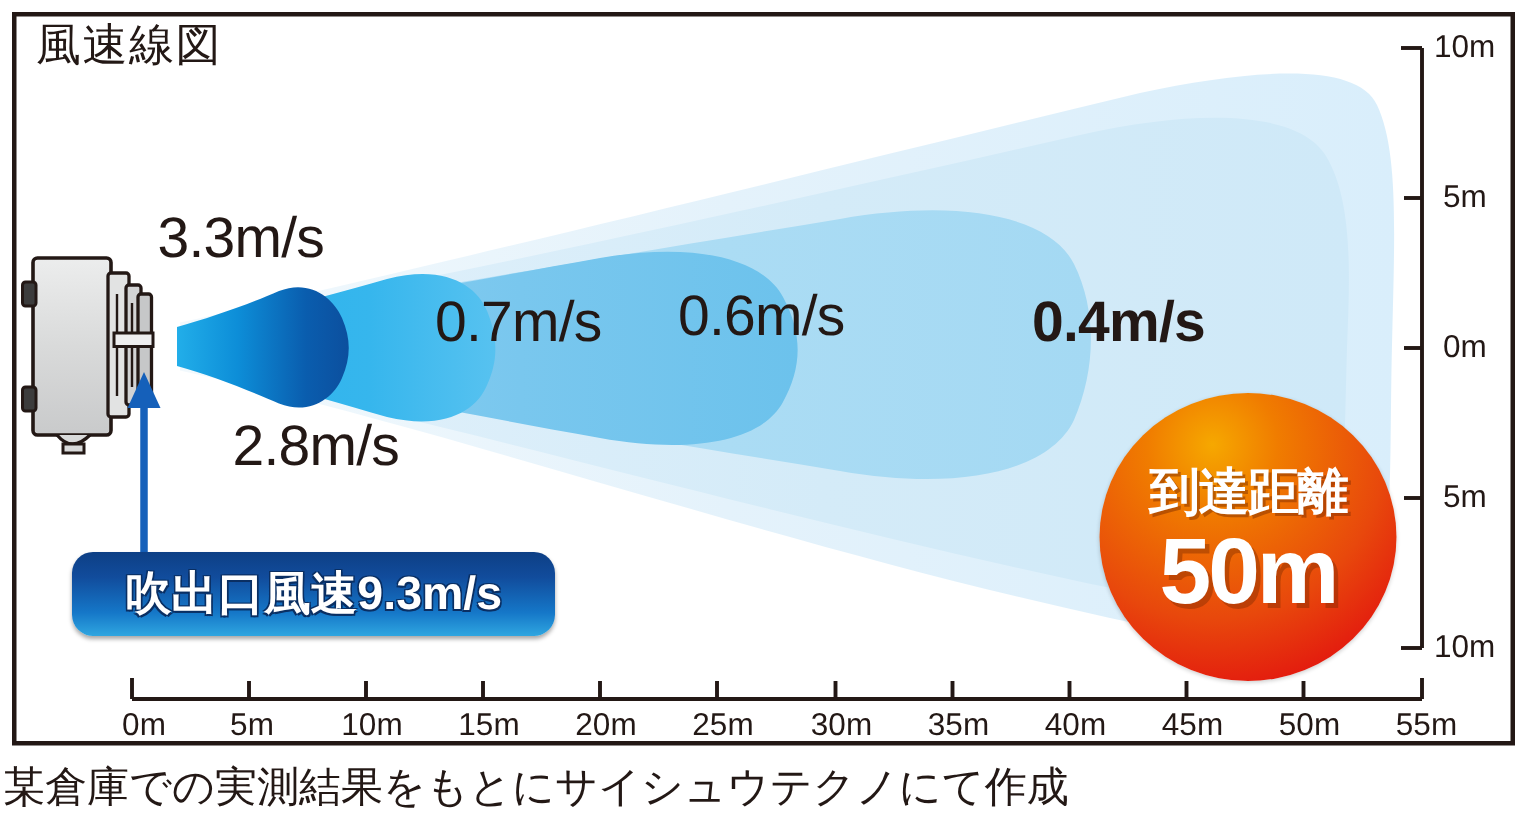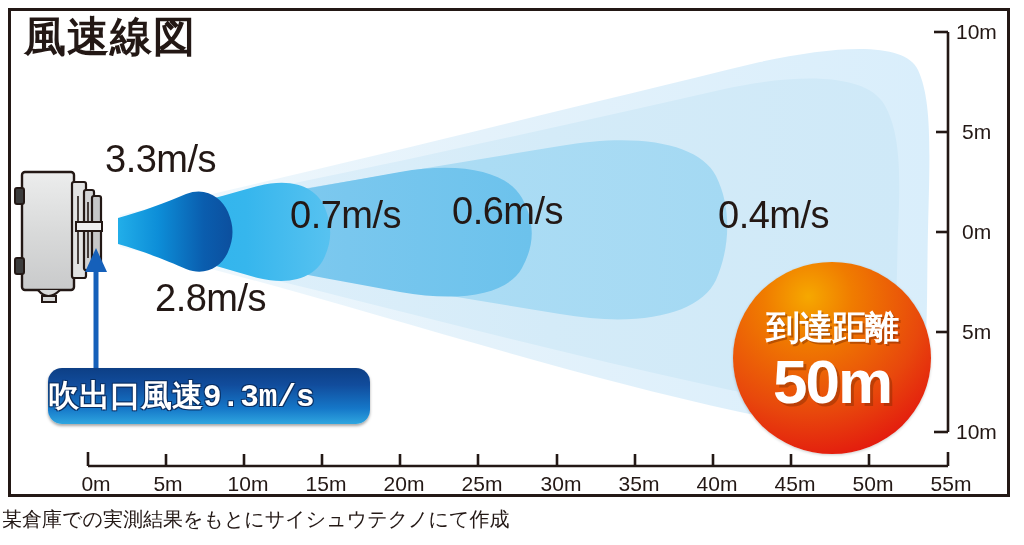--- a/index.html
+++ b/index.html
@@ -5,58 +5,58 @@
   html,body{margin:0;padding:0;background:#ffffff;}
   body{width:1024px;height:545px;overflow:hidden;
        font-family:"Liberation Sans","DejaVu Sans",sans-serif;color:#231815;}
   #root{position:relative;width:1024px;height:545px;}
 
   
   .frame{position:absolute;left:8px;top:8px;width:1002px;height:489px;
          border:3px solid #231815;box-sizing:border-box;background:#fff;}
 
   
-  .title{position:absolute;left:24px;top:16px;font-size:42px;font-weight:bold;
+  .title{position:absolute;left:24px;top:16px;font-size:30px;font-weight:normal;
          letter-spacing:1px;color:#231815;line-height:1;}
 
   
   #stage{position:absolute;left:0;top:0;width:1024px;height:545px;}
 
   
   .splabel{position:absolute;font-size:38px;color:#231815;white-space:nowrap;
            letter-spacing:-0.5px;}
 
   
   .xtick{position:absolute;font-size:21px;color:#231815;transform:translateX(-50%);
          white-space:nowrap;}
   .ytick{position:absolute;font-size:21px;color:#231815;white-space:nowrap;
          transform:translateY(-50%);}
 
   
   .callout{position:absolute;left:48px;top:368px;width:322px;height:56px;
            border-radius:14px;
            background:linear-gradient(to bottom,#0d3f85 0%,#114c9c 30%,#1577c8 72%,#2fa6e0 100%);
            box-shadow:0 2px 3px rgba(0,0,0,.35);
-           display:flex;align-items:center;justify-content:flex-start;font-family:Liberation Mono, monospace;}
+           display:flex;align-items:center;justify-content:center;}
   .callout-text{font-size:31px;font-weight:bold;color:#ffffff;letter-spacing:0px;
                 text-shadow:1px 1px 0 #0a2f63,-1px 1px 0 #0a2f63,1px -1px 0 #0a2f63,-1px -1px 0 #0a2f63;}
 
   
   .badge{position:absolute;left:733px;top:262px;width:198px;height:192px;
          border-radius:50%;
          background:radial-gradient(circle at 38% 18%, #f6a800 0%, #f07c00 22%, #e8480c 58%, #e2100f 88%);
          display:flex;flex-direction:column;align-items:center;justify-content:center;
          box-shadow:0 1px 3px rgba(0,0,0,.2);}
   .badge-top{font-size:34px;font-weight:bold;color:#ffffff;letter-spacing:-1px;
              text-shadow:2px 2px 0 rgba(120,40,0,.45);margin-bottom:2px;}
   .badge-big{font-size:62px;font-weight:bold;color:#ffffff;line-height:.95;
              letter-spacing:-2px;text-shadow:3px 3px 0 rgba(120,40,0,.4);}
 
   
-  .footer{position:absolute;left:2px;top:506px;font-size:20px;color:#231815;
+  .footer{position:absolute;left:2px;top:506px;font-size:28px;color:#231815;
           white-space:nowrap;}
 </style>
 </head>
 <body>
 
 <div id="root">
 
   <div class="frame"></div>
 
   <svg id="stage" viewBox="0 0 1024 545">
@@ -173,21 +173,21 @@
       </g>
     </g>
   </svg>
 
   <div class="title">風速線図</div>
 
   <div class="splabel" style="left:105px;top:138px;">3.3m/s</div>
   <div class="splabel" style="left:155px;top:277px;">2.8m/s</div>
   <div class="splabel" style="left:290px;top:194px;">0.7m/s</div>
   <div class="splabel" style="left:452px;top:178px;margin-top:12px;">0.6m/s</div>
-  <div class="splabel" style="left:718px;top:194px;">0.4m/s</div>
+  <div class="splabel" style="left:688px;top:194px;font-weight:bold;">0.4m/s</div>
 
   <div class="xtick" style="left:96px;top:472px;">0m</div>
   <div class="xtick" style="left:168px;top:472px;">5m</div>
   <div class="xtick" style="left:248px;top:472px;">10m</div>
   <div class="xtick" style="left:326px;top:472px;">15m</div>
   <div class="xtick" style="left:404px;top:472px;">20m</div>
   <div class="xtick" style="left:482px;top:472px;">25m</div>
   <div class="xtick" style="left:561px;top:472px;">30m</div>
   <div class="xtick" style="left:639px;top:472px;text-align:right;">35m</div>
   <div class="xtick" style="left:717px;top:472px;">40m</div>

